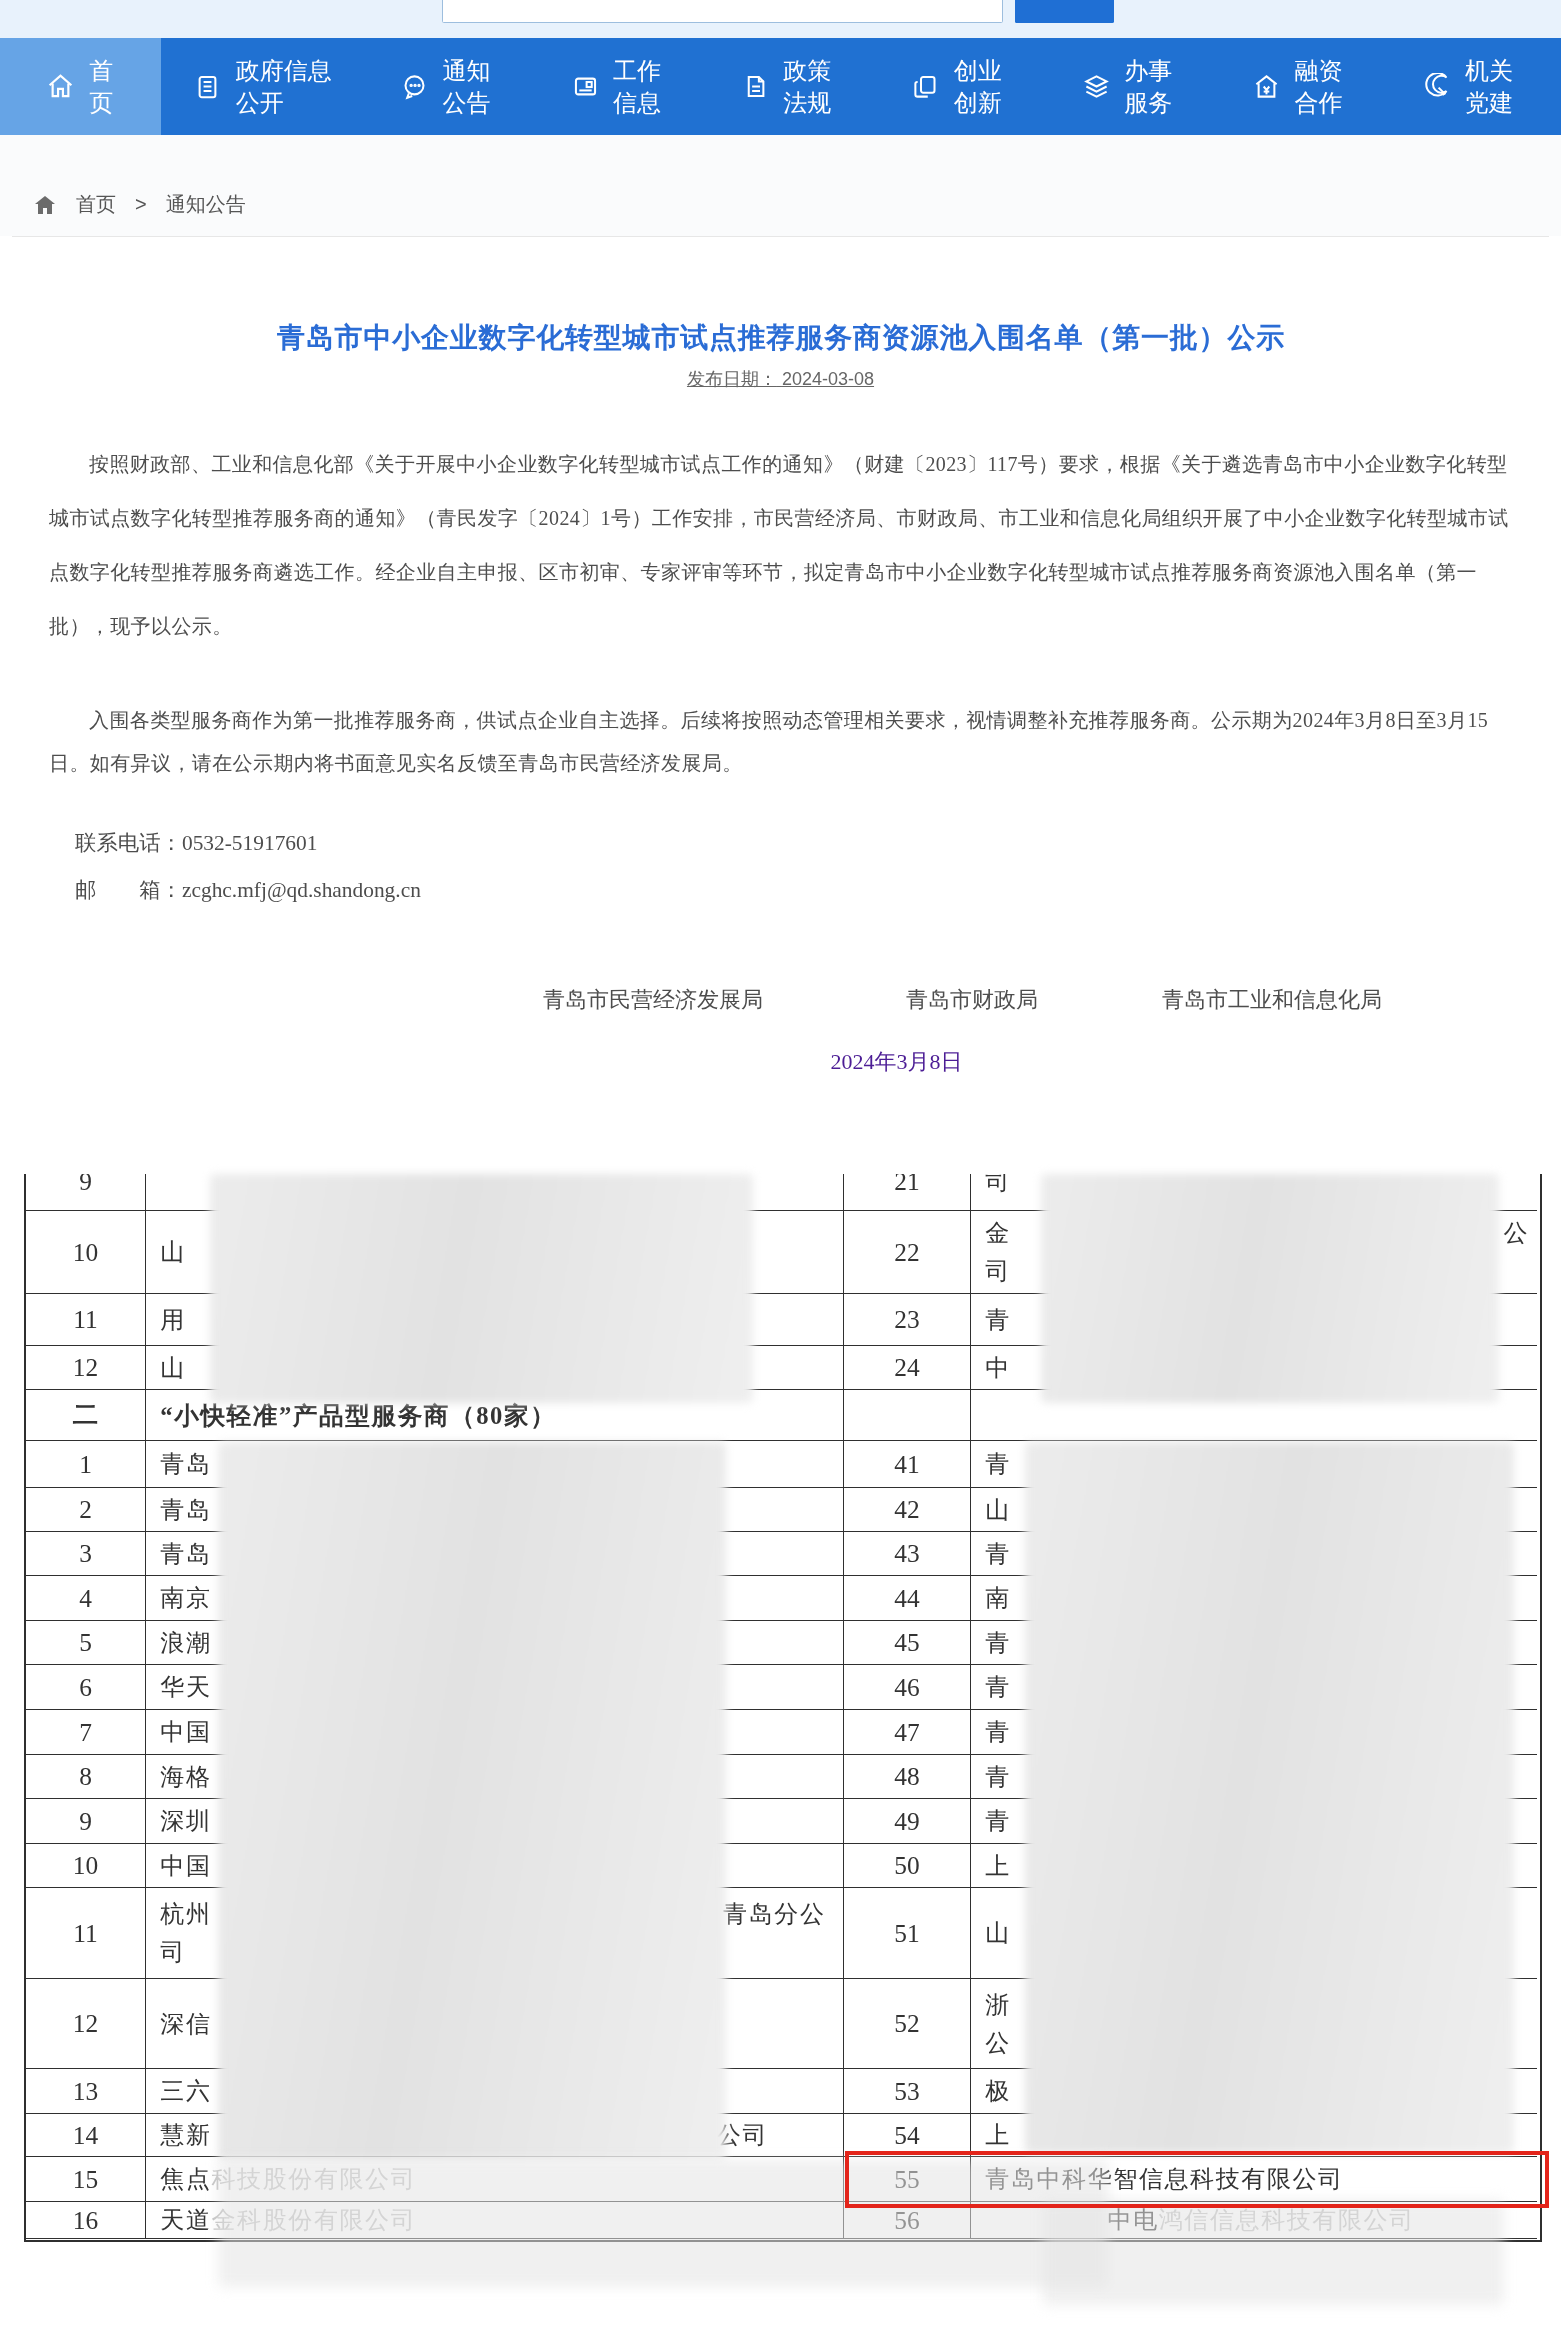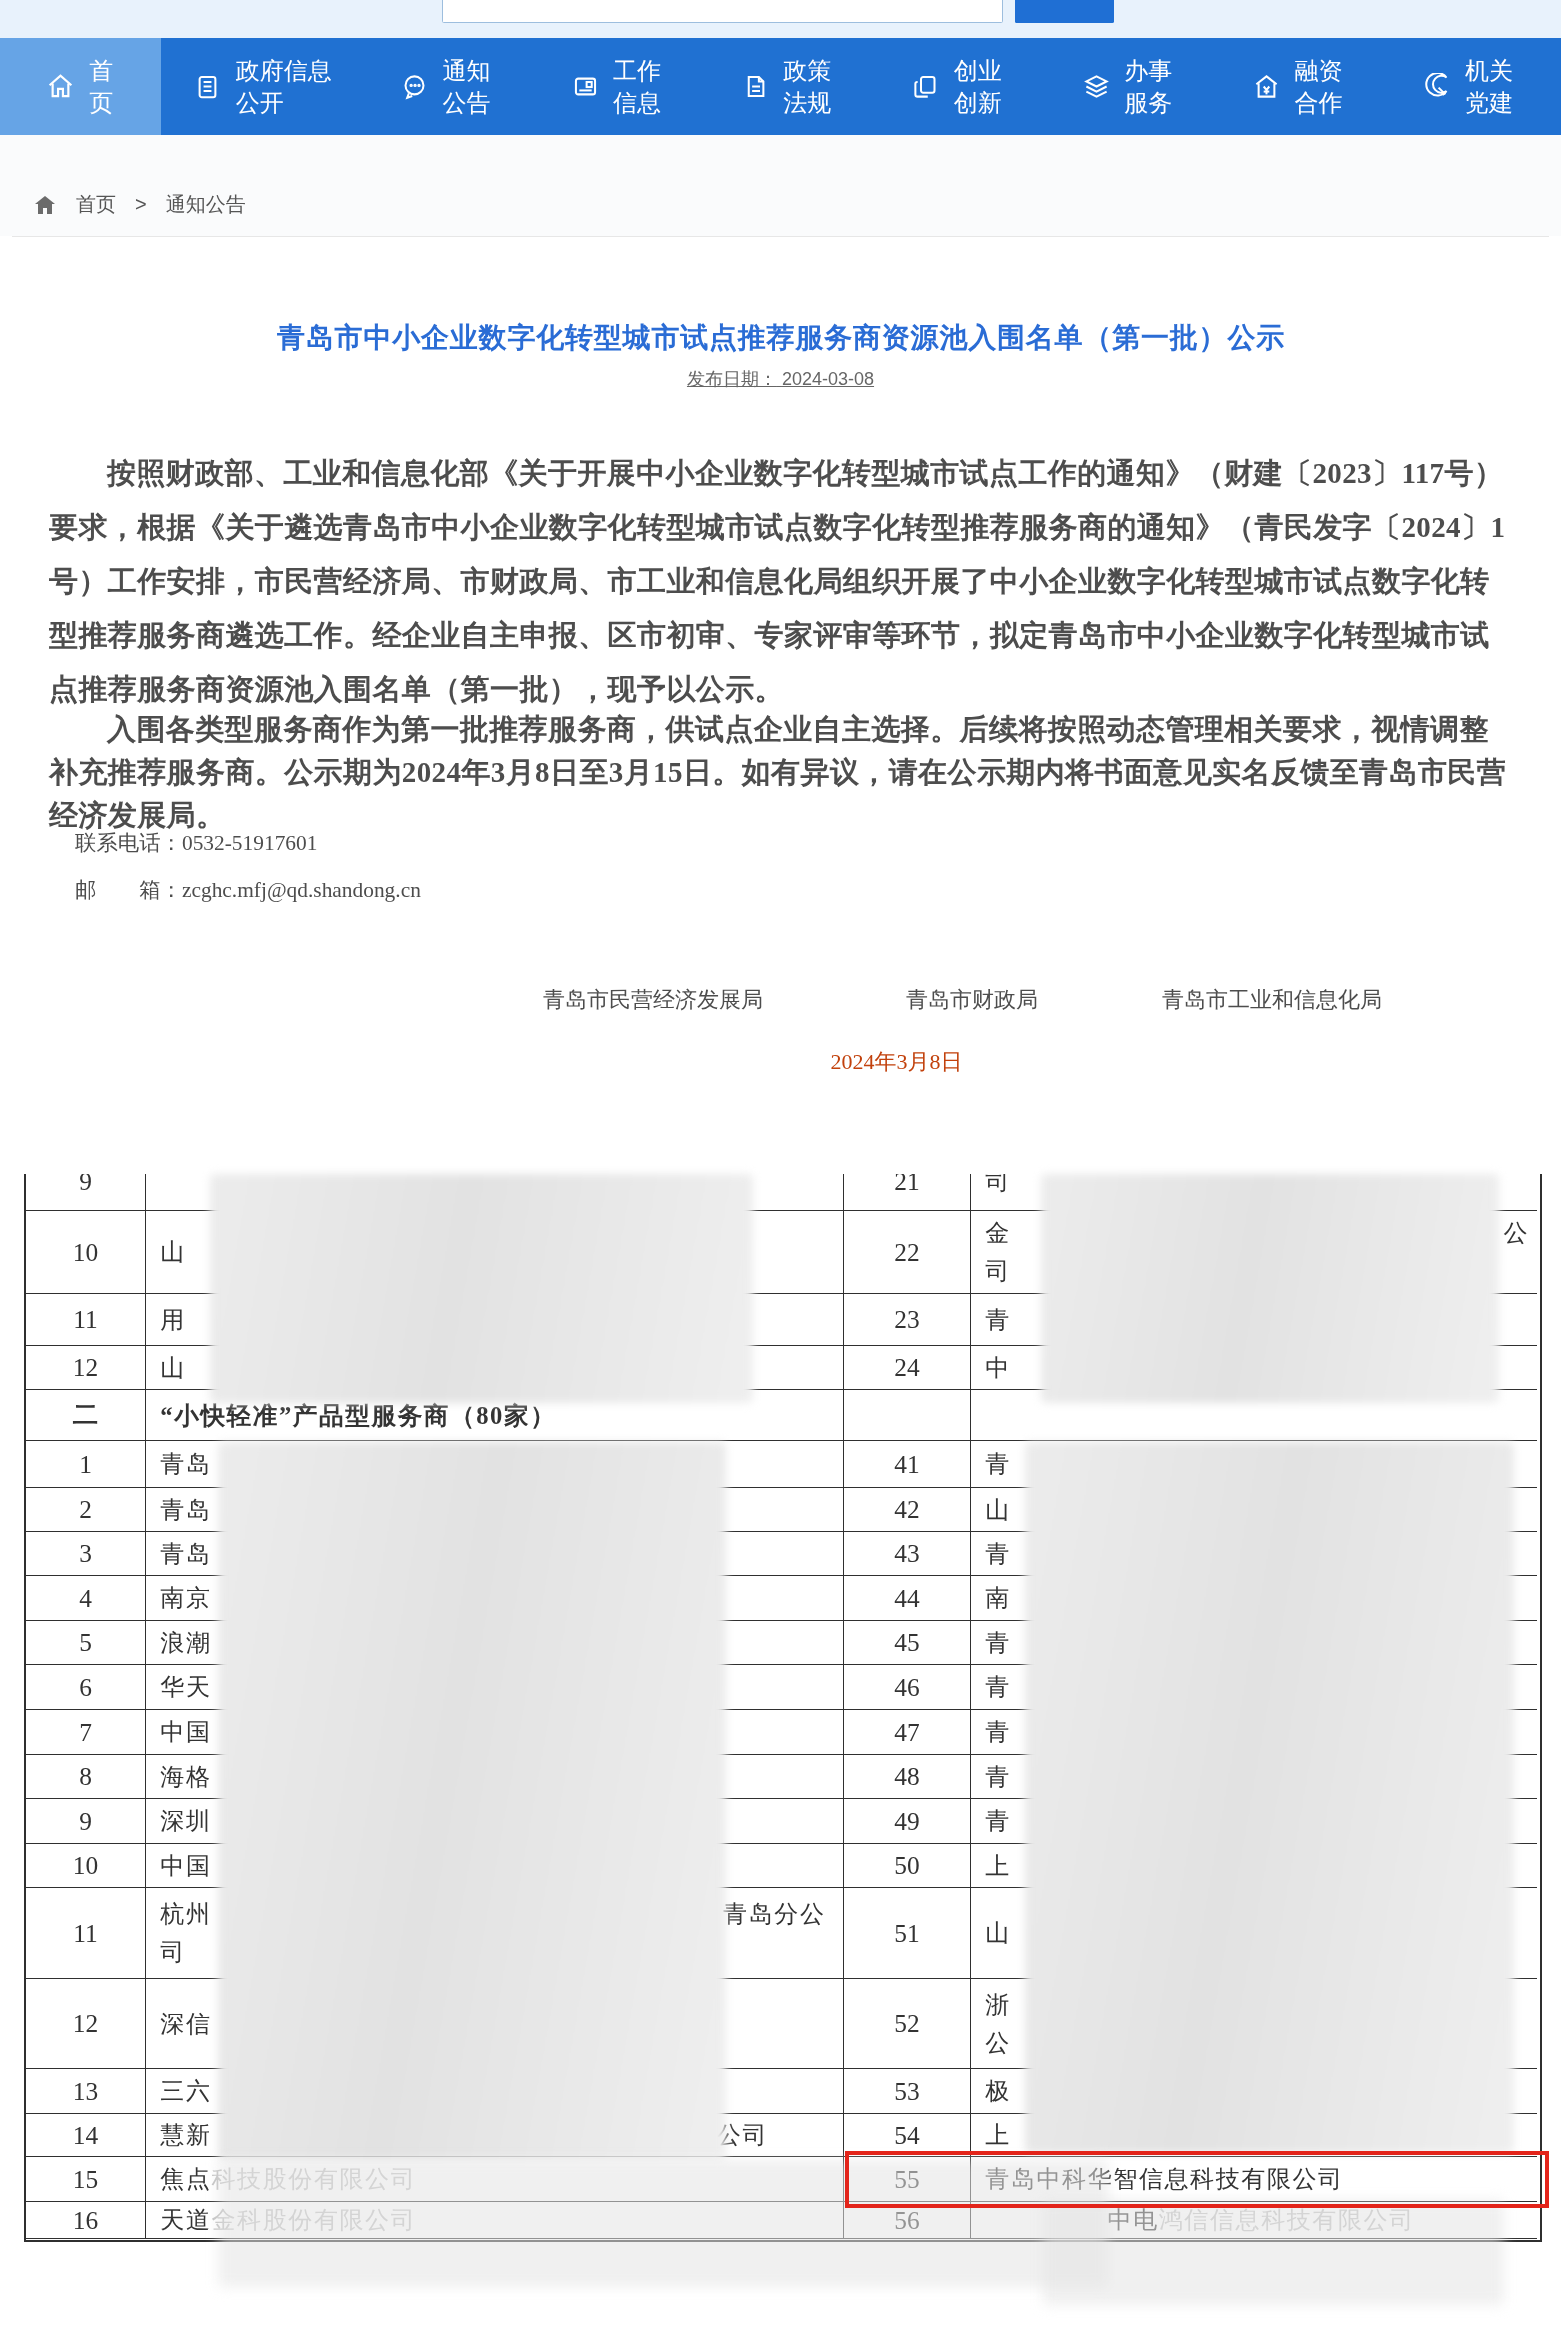--- a/index.html
+++ b/index.html
@@ -19,28 +19,28 @@
   .nav svg{display:block;}
   
   .midband{position:absolute;left:0;top:135px;width:1561px;height:101px;background:#fafbfc;}
   .crumb{position:absolute;left:33px;top:191px;display:flex;align-items:center;gap:19px;
          font-size:20px;color:#555;}
   .cardline{position:absolute;left:12px;top:236px;width:1537px;height:0;border-top:0.8px solid #e7e7e7;}
   
   .title{position:absolute;left:64px;top:300px;width:1434px;text-align:center;font-size:28px;font-weight:bold;
          color:#2a6cd5;letter-spacing:0.8px;}
   .pubdate{position:absolute;left:0;top:367px;width:1561px;text-align:center;font-size:18px;color:#666;text-decoration:underline;}
-  .para{position:absolute;left:49px;width:1465px;font-family:"Liberation Serif",serif;font-size:29px;
-        color:#4d4d4d;text-indent:2em;letter-spacing:0.4px;font-weight:bold;}
+  .para{position:absolute;left:49px;width:1465px;font-family:"Liberation Serif",serif;font-size:20px;
+        color:#4d4d4d;text-indent:2em;letter-spacing:0.4px;}
   .p1{top:417px;line-height:54px;}
   .p2{top:679px;line-height:43px;}
   .contact{position:absolute;left:75px;font-family:"Liberation Serif",serif;font-size:21.4px;color:#4d4d4d;}
   .sig{position:absolute;top:985px;font-family:"Liberation Serif",serif;font-size:22px;color:#4d4d4d;}
   .sigdate{position:absolute;left:813px;top:1047px;width:167px;text-align:center;
-           font-family:"Liberation Serif",serif;font-size:22px;color:#c2410c;}
+           font-family:"Liberation Serif",serif;font-size:22px;color:#4c1d95;}
   
   .tablewrap{position:absolute;left:24px;top:1174px;width:1518px;height:1068px;
              border:2.4px solid #2f2f2f;border-top:none;box-sizing:border-box;
              font-family:"Liberation Serif",serif;color:#333;}
   .trow{display:grid;grid-template-columns:120px 698px 127px 566px;box-sizing:border-box;overflow:hidden;}
   .cell{border-right:1.6px solid #2f2f2f;border-bottom:1.6px solid #2f2f2f;box-sizing:border-box;
         display:flex;align-items:center;position:relative;overflow:hidden;}
   .cell:last-child{border-right:none;}
   .num{justify-content:center;font-size:25.4px;}
   .nm{padding-left:14.3px;font-size:24px;letter-spacing:1.6px;}

